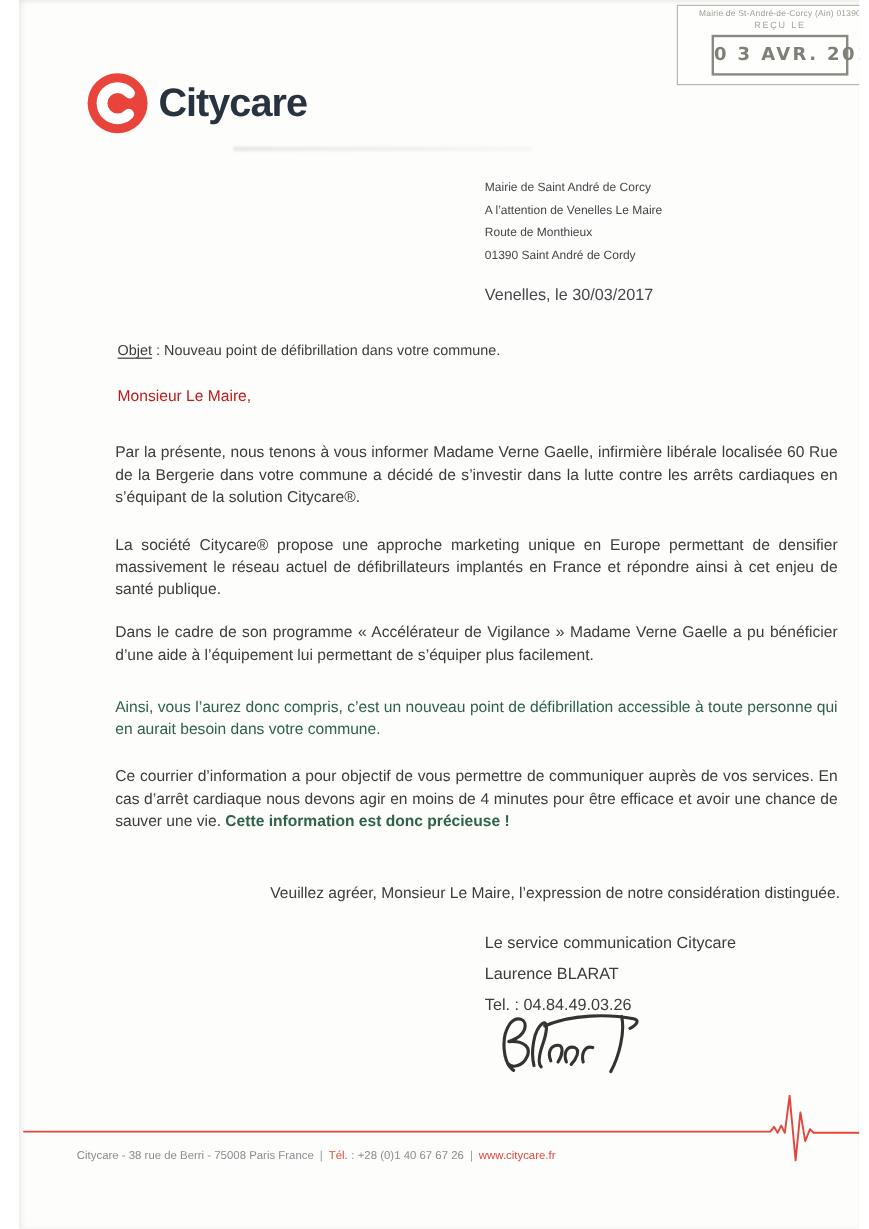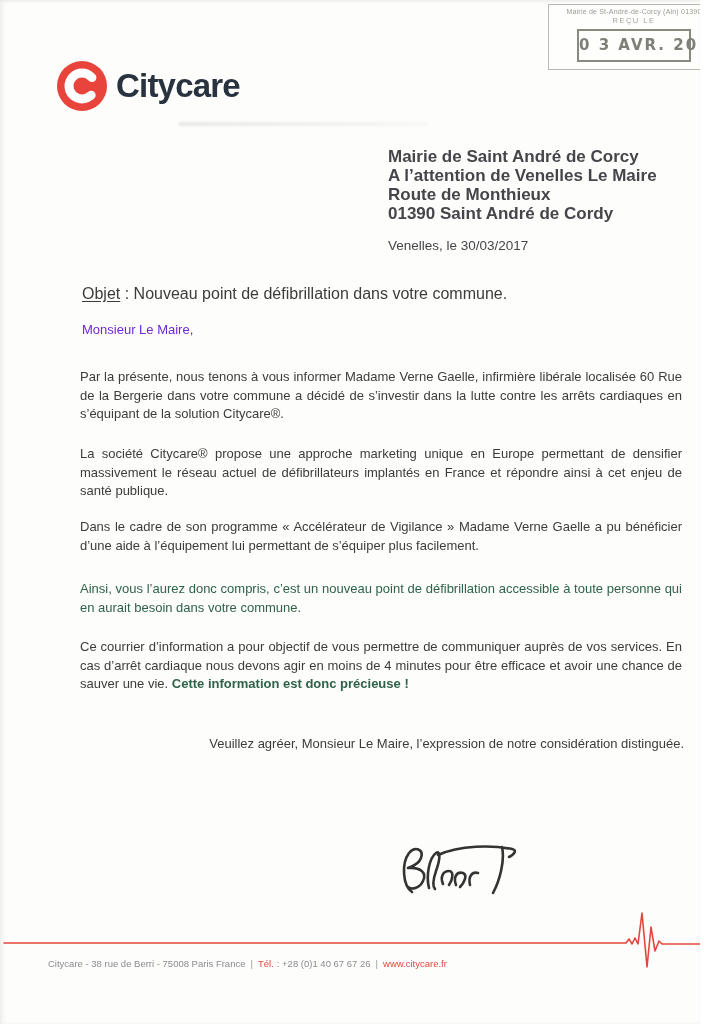--- a/index.html
+++ b/index.html
@@ -1,44 +1,45 @@
 <!DOCTYPE html>
 <html lang="fr"><head>
 <meta charset="utf-8">
 <style>
   html,body{margin:0;padding:0;background:#ffffff;}
   .page{
     position:relative;width:700px;height:1024px;background:#fdfdfb;
     font-family:"Liberation Sans",sans-serif;overflow:hidden;
     box-shadow:inset 3px 0 4px rgba(0,0,0,.05), inset 0 2px 3px rgba(0,0,0,.04);
+    margin-left:16px;
   }
 
   
   .stamp{position:absolute;left:548px;top:4px;width:166px;border:1px solid #b9b9b1;
          padding:3px 2px 7px;text-align:center;color:#979890;background:rgba(255,255,255,.4);}
   .stamp-line1{font-size:7px;letter-spacing:.2px;color:#9a9b92;white-space:nowrap;}
   .stamp-line2{font-size:7.5px;letter-spacing:1.5px;color:#a4a59c;margin-top:1px;}
   .stamp-date-box{margin:4px auto 0;width:110px;border:2px solid #878a80;padding:5px 0 6px;}
   .stamp-date{font-size:15px;font-weight:bold;color:#7e8077;letter-spacing:2px;
               font-family:"DejaVu Sans",sans-serif;white-space:nowrap;}
 
   
   .logo{position:absolute;left:56px;top:60px;display:flex;align-items:center;gap:8px;}
   .wordmark{font-size:33px;font-weight:700;color:#28333f;letter-spacing:-.8px;}
   .logo-smudge{position:absolute;left:178px;top:122px;width:250px;height:4px;border-radius:2px;
                background:linear-gradient(90deg,rgba(110,110,110,.14),rgba(110,110,110,.04));filter:blur(1px);}
 
   
-  .recipient{position:absolute;left:388px;top:147px;font-size:17px;line-height:19px;color:#45454a;font-weight:bold;}
+  .recipient{position:absolute;left:388px;top:147px;font-size:10px;line-height:19px;color:#45454a;}
   .dateline{position:absolute;left:388px;top:238px;font-size:13.5px;color:#45454a;}
 
   
-  .subject{position:absolute;left:82px;top:285px;font-size:16px;color:#3c3c3a;}
+  .subject{position:absolute;left:82px;top:285px;font-size:12px;color:#3c3c3a;}
   .subject-label{text-decoration:underline;text-underline-offset:2px;}
-  .salutation{position:absolute;left:82px;top:322px;font-size:13px;color:#6d28d9;}
+  .salutation{position:absolute;left:82px;top:322px;font-size:13px;color:#b91c1c;}
 
   
   .para{position:absolute;left:80px;width:602px;margin:0;font-size:13px;line-height:18.5px;
         color:#3c3c3a;text-align:justify;}
   .green{color:#2e6249;}
   .bold{font-weight:bold;}
   .closing{text-align:right;left:82px;}
 
   
   .sig-block{position:absolute;left:388px;top:773px;font-size:13.5px;line-height:26px;color:#3c3c3a;}
@@ -87,20 +88,25 @@
 
   <div class="salutation">Monsieur Le Maire,</div>
 
   <p class="para" style="top:368px">Par la présente, nous tenons à vous informer Madame Verne Gaelle, infirmière libérale localisée 60 Rue de la Bergerie dans votre commune a décidé de s’investir dans la lutte contre les arrêts cardiaques en s’équipant de la solution Citycare®.</p>
   <p class="para" style="top:445px">La société Citycare® propose une approche marketing unique en Europe permettant de densifier massivement le réseau actuel de défibrillateurs implantés en France et répondre ainsi à cet enjeu de santé publique.</p>
   <p class="para" style="top:518px">Dans le cadre de son programme « Accélérateur de Vigilance » Madame Verne Gaelle a pu bénéficier d’une aide à l’équipement lui permettant de s’équiper plus facilement.</p>
   <p class="para green" style="top:580px">Ainsi, vous l’aurez donc compris, c’est un nouveau point de défibrillation accessible à toute personne qui en aurait besoin dans votre commune.</p>
   <p class="para" style="top:638px"><span>Ce courrier d’information a pour objectif de vous permettre de communiquer auprès de vos services. En cas d’arrêt cardiaque nous devons agir en moins de 4 minutes pour être efficace et avoir une chance de sauver une vie. </span><span class="green bold">Cette information est donc précieuse !</span></p>
   <p class="para closing" style="top:735px">Veuillez agréer, Monsieur Le Maire, l’expression de notre considération distinguée.</p>
 
+  <div class="sig-block">
+    <div>Le service communication Citycare</div>
+    <div>Laurence BLARAT</div>
+    <div>Tel. : 04.84.49.03.26</div>
+  </div>
 
   <svg class="handwritten" width="130" height="62" viewBox="0 0 130 62">
     <g fill="none" stroke="#333333" stroke-width="2.6" stroke-linecap="round" stroke-linejoin="round">
       <path d="M16,52 C7,46 5,24 13,13 C19,6 28,9 25,18 C22,26 13,27 12,28 C25,27 31,33 27,41 C24,48 15,51 11,46"></path>
       <path d="M33,48 C30,36 33,18 40,13 C45,10 44,20 40,31 C37,40 36,46 39,49"></path>
       <path d="M47,44 C44,37 47,31 53,31 C58,31 57,39 53,45 M60,45 C57,37 61,31 67,33 C72,35 68,43 64,47 M74,45 C72,37 76,31 82,33"></path>
       <path d="M42,15 C64,5 96,5 116,9 C121,10 119,14 113,17 M106,7 C109,20 104,40 97,53"></path>
     </g>
   </svg>
 

